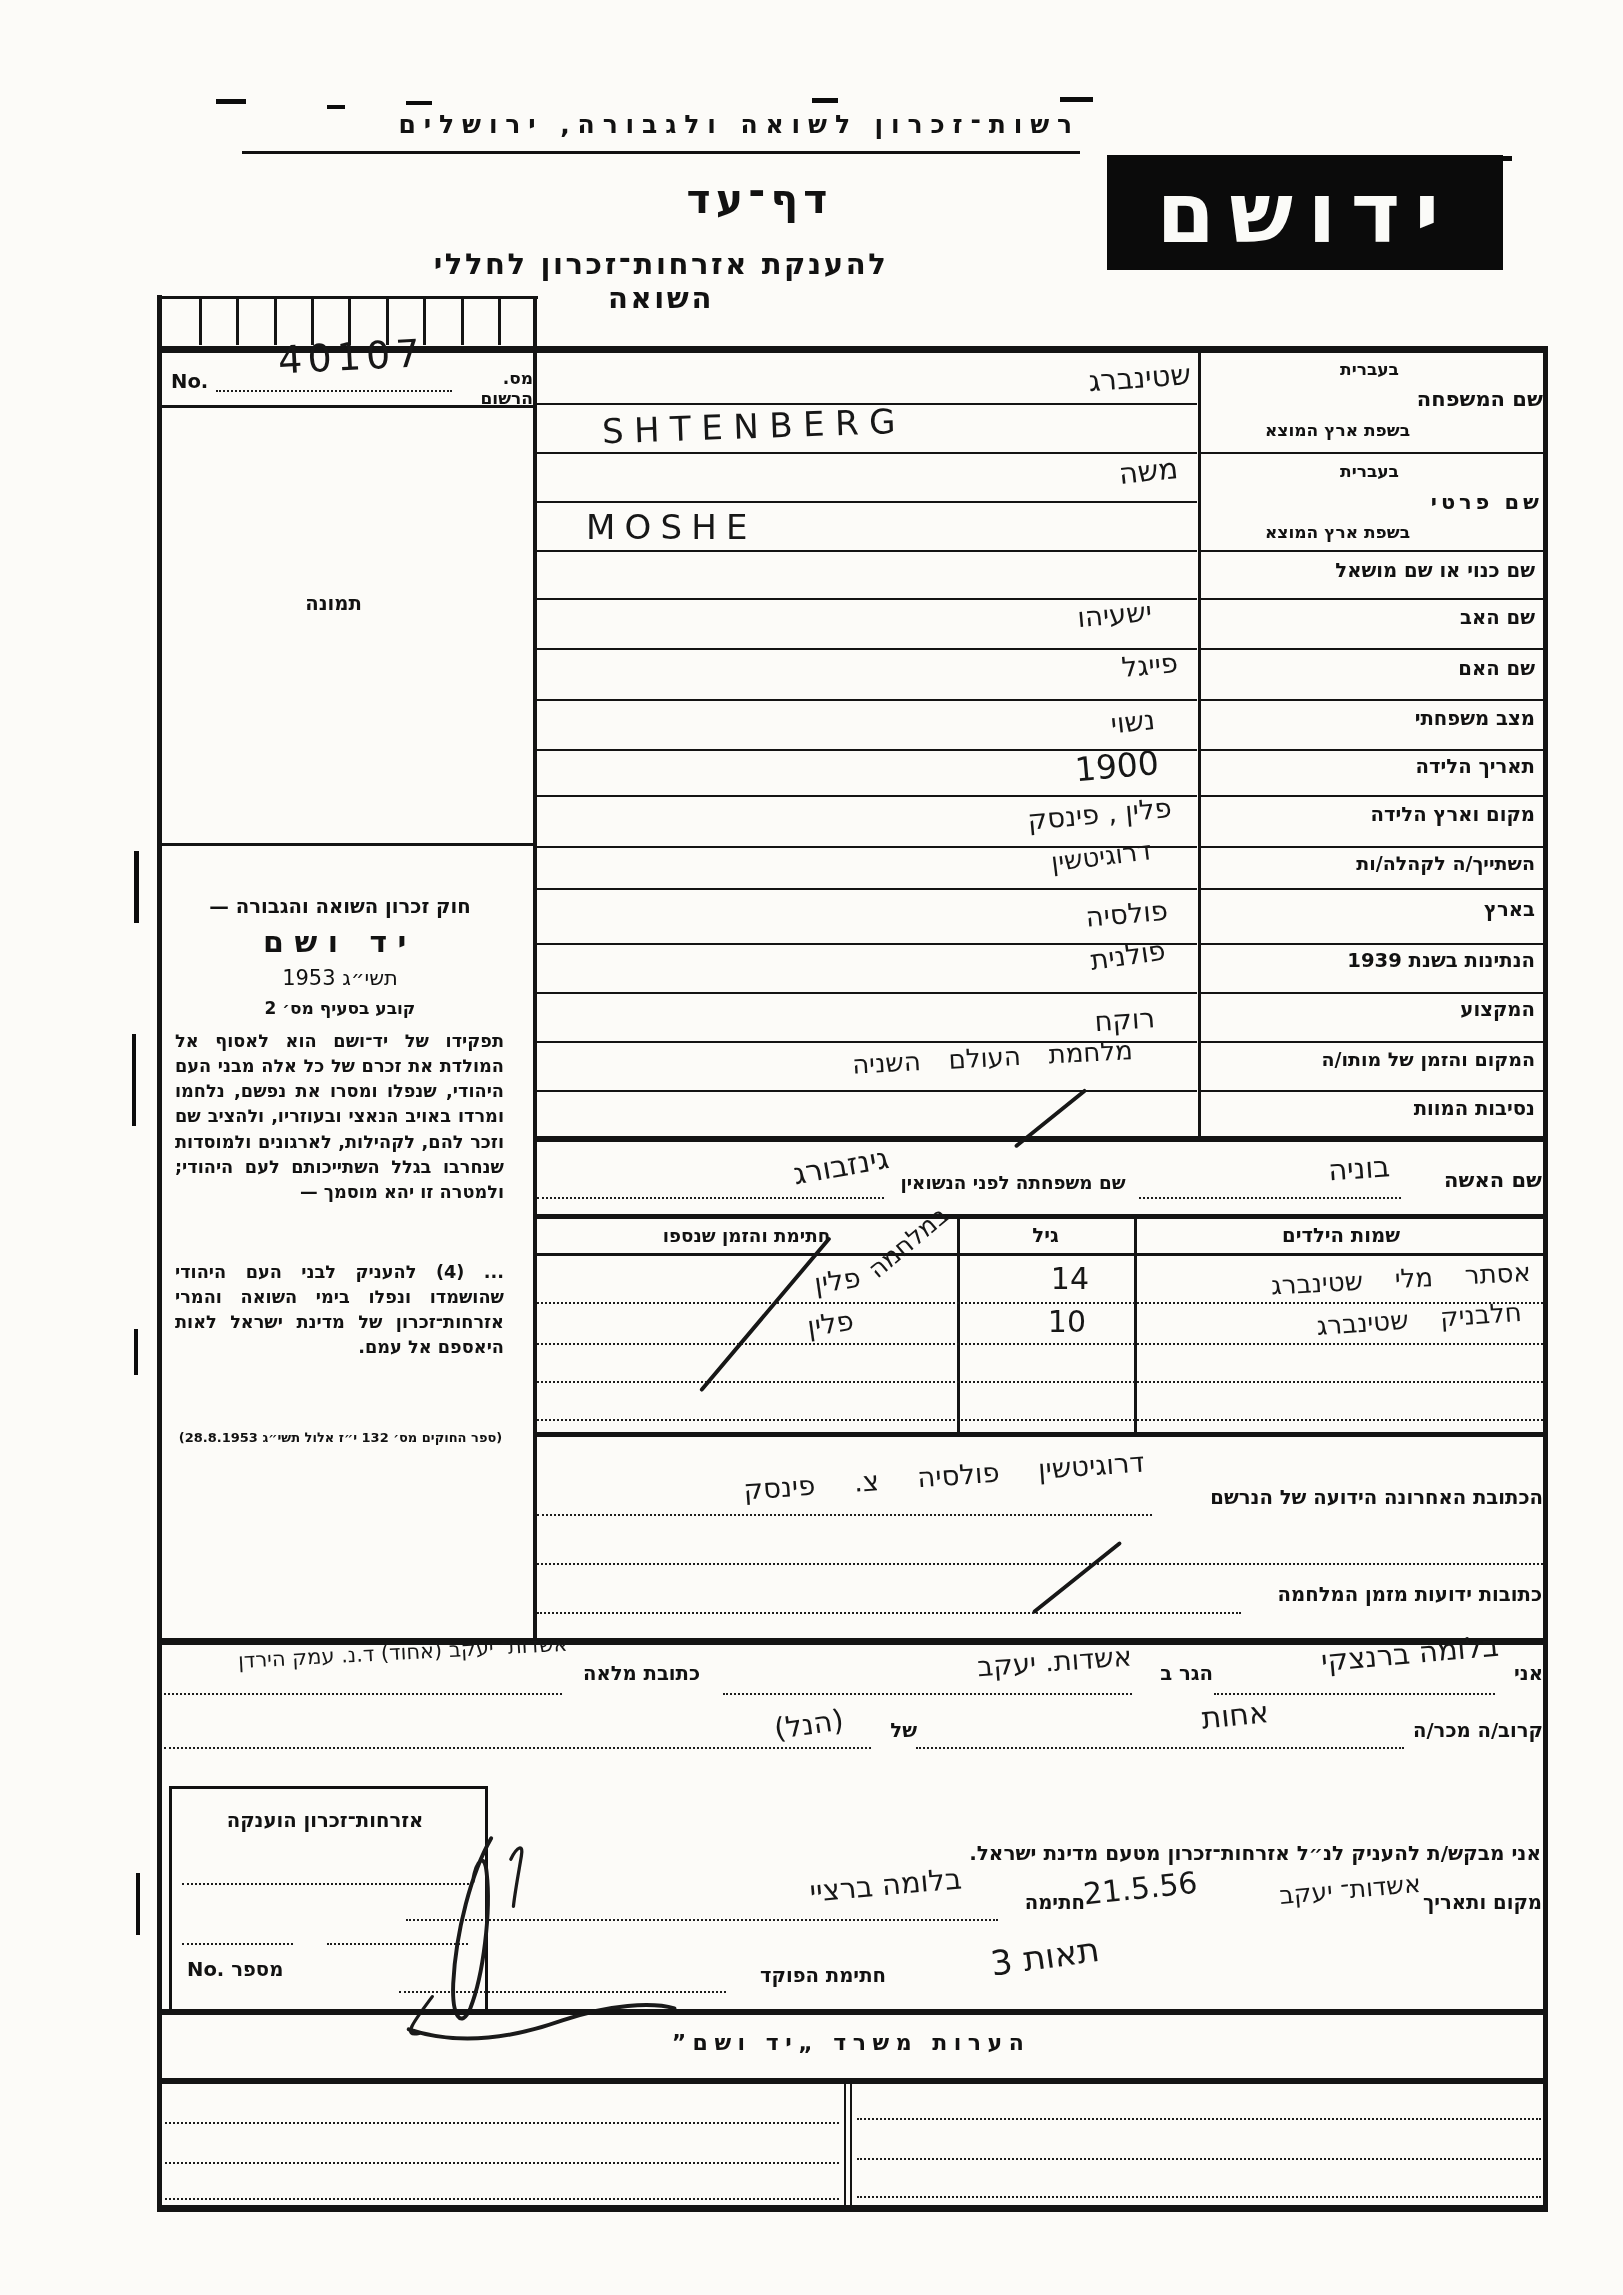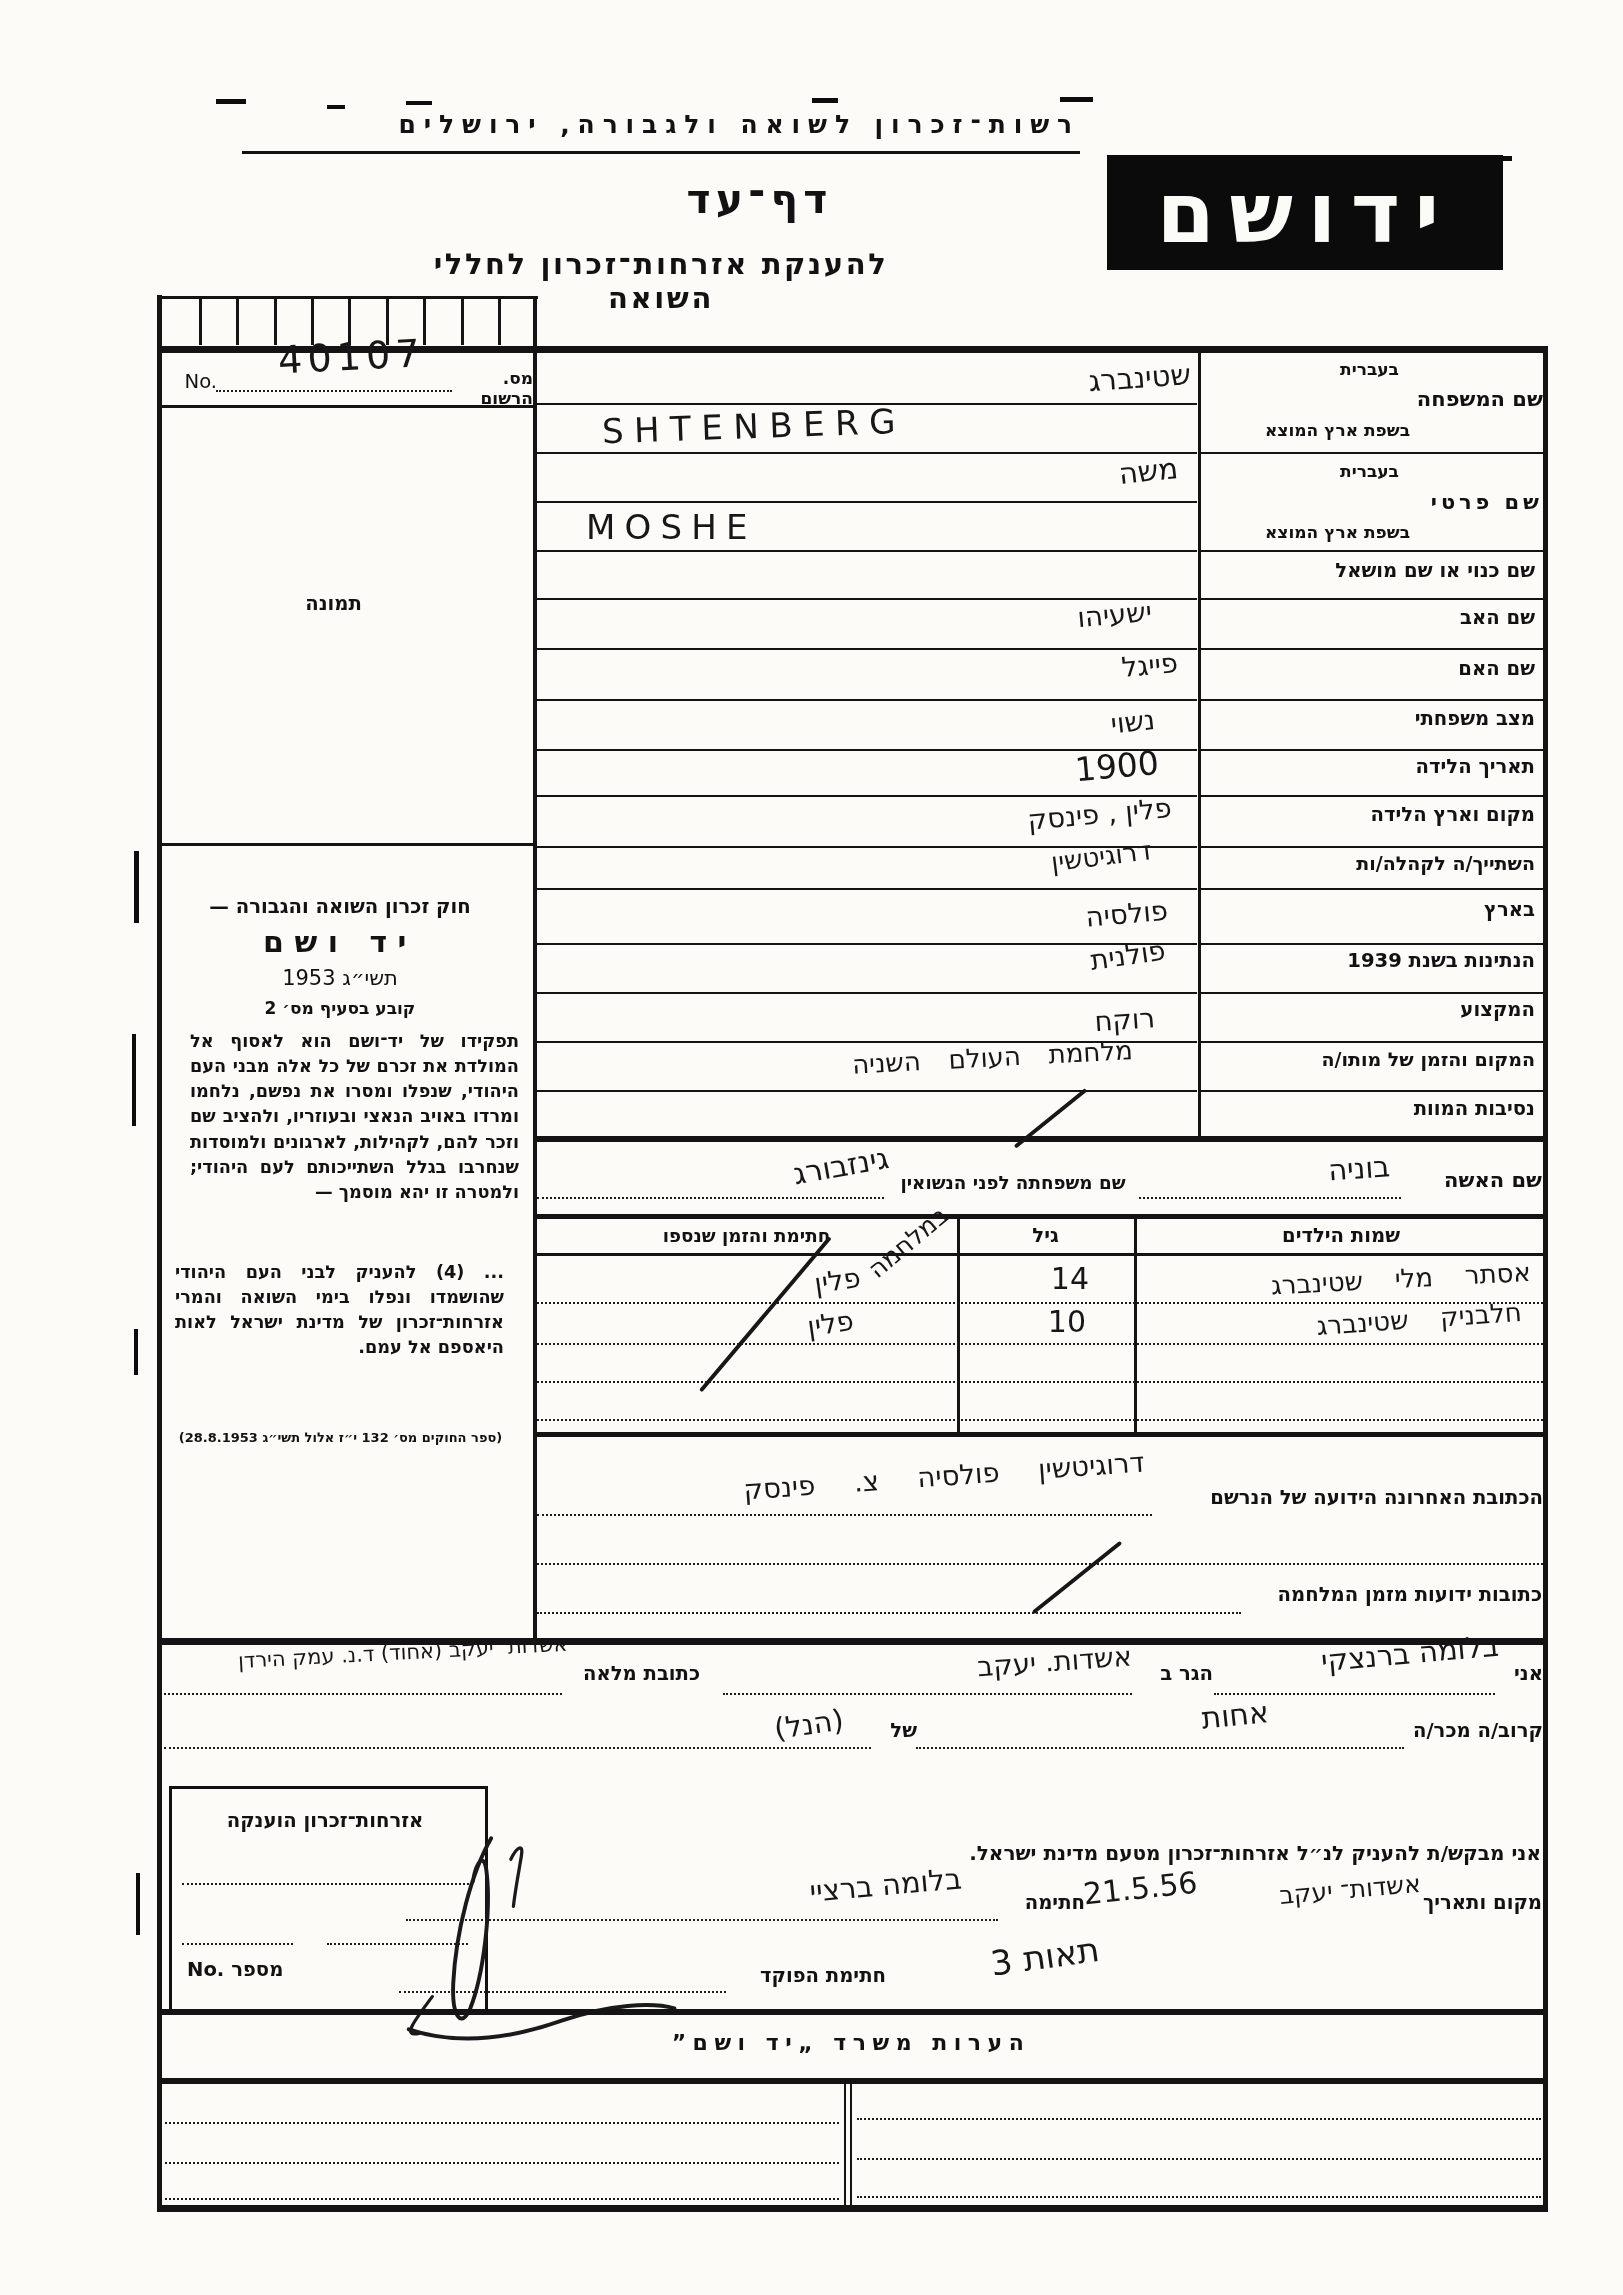--- a/index.html
+++ b/index.html
@@ -51,34 +51,34 @@
   <div class="abs ln" style="left:199px;top:298px;width:2.6px;height:47px;"></div>
   <div class="abs ln" style="left:236px;top:298px;width:2.6px;height:47px;"></div>
   <div class="abs ln" style="left:274px;top:298px;width:2.6px;height:47px;"></div>
   <div class="abs ln" style="left:311px;top:298px;width:2.6px;height:47px;"></div>
   <div class="abs ln" style="left:348px;top:298px;width:2.6px;height:47px;"></div>
   <div class="abs ln" style="left:386px;top:298px;width:2.6px;height:47px;"></div>
   <div class="abs ln" style="left:423px;top:298px;width:2.6px;height:47px;"></div>
   <div class="abs ln" style="left:461px;top:298px;width:2.6px;height:47px;"></div>
   <div class="abs ln" style="left:498px;top:298px;width:2.6px;height:47px;"></div>
 
-  <div class="abs" style="left:171px;top:370px;width:46px;height:23.6px;font-size:19.6px;font-weight:normal;text-align:right;">No.</div>
+  <div class="abs" style="left:171px;top:370px;width:46px;height:23.6px;font-size:19.6px;font-weight:bold;">No.</div>
   <div class="abs dot" style="left:216px;top:368px;width:236px;height:22px;"></div>
   <div class="abs hw" style="left:229px;top:339px;width:196px;font-size:38px;letter-spacing:5.2px;transform:rotate(-3deg);">40107</div>
   <div class="abs he sm" style="left:450px;top:368px;width:83px;">מס. הרשום</div>
   <div class="abs ln" style="left:162px;top:405px;width:371px;height:2.6px;"></div>
 
   <div class="abs hec" style="left:281px;top:592px;width:105px;height:26px;font-size:19.6px;font-weight:bold;">תמונה</div>
   <div class="abs ln" style="left:162px;top:843px;width:371px;height:2.6px;"></div>
 
   <div class="abs hec" style="left:183px;top:895px;width:314px;height:26px;font-size:19.6px;font-weight:bold;">חוק זכרון השואה והגבורה —</div>
   <div class="abs hec" style="left:183px;top:924px;width:314px;height:38px;font-size:30px;font-weight:bold;letter-spacing:10.5px;">יד ושם</div>
   <div class="abs hec" style="left:183px;top:966px;width:314px;height:26px;font-size:21px;font-weight:normal;">תשי״ג 1953</div>
   <div class="abs hec" style="left:183px;top:998px;width:314px;height:22px;font-size:17px;font-weight:bold;">קובע בסעיף מס׳ 2</div>
-  <div class="abs just" style="left:190px;top:1029px;width:329px;height:223px;">תפקידו של יד־ושם הוא לאסוף אל המולדת את זכרם של כל אלה מבני העם היהודי, שנפלו ומסרו את נפשם, נלחמו ומרדו באויב הנאצי ובעוזריו, ולהציב שם וזכר להם, לקהילות, לארגונים ולמוסדות שנחרבו בגלל השתייכותם לעם היהודי; ולמטרה זו יהא מוסמך —</div>
+  <div class="abs just" style="left:175px;top:1029px;width:329px;height:223px;">תפקידו של יד־ושם הוא לאסוף אל המולדת את זכרם של כל אלה מבני העם היהודי, שנפלו ומסרו את נפשם, נלחמו ומרדו באויב הנאצי ובעוזריו, ולהציב שם וזכר להם, לקהילות, לארגונים ולמוסדות שנחרבו בגלל השתייכותם לעם היהודי; ולמטרה זו יהא מוסמך —</div>
   <div class="abs just" style="left:175px;top:1260px;width:329px;height:124px;">... (4) להעניק לבני העם היהודי שהושמדו ונפלו בימי השואה והמרי אזרחות־זכרון של מדינת ישראל לאות היאספם אל עמם.</div>
   <div class="abs hec" style="left:167px;top:1430px;width:347px;height:19.6px;font-size:13px;font-weight:bold;">(ספר החוקים מס׳ 132 י״ז אלול תשי״ג 28.8.1953)</div>
 
   <div class="abs ln" style="left:537px;top:403px;width:660px;height:2px;"></div>
   <div class="abs ln" style="left:537px;top:452px;width:660px;height:2px;"></div>
   <div class="abs ln" style="left:537px;top:501px;width:660px;height:2px;"></div>
   <div class="abs ln" style="left:537px;top:550px;width:660px;height:2px;"></div>
   <div class="abs ln" style="left:537px;top:598px;width:660px;height:2px;"></div>
   <div class="abs ln" style="left:537px;top:648px;width:660px;height:2px;"></div>
   <div class="abs ln" style="left:537px;top:699px;width:660px;height:2px;"></div>

